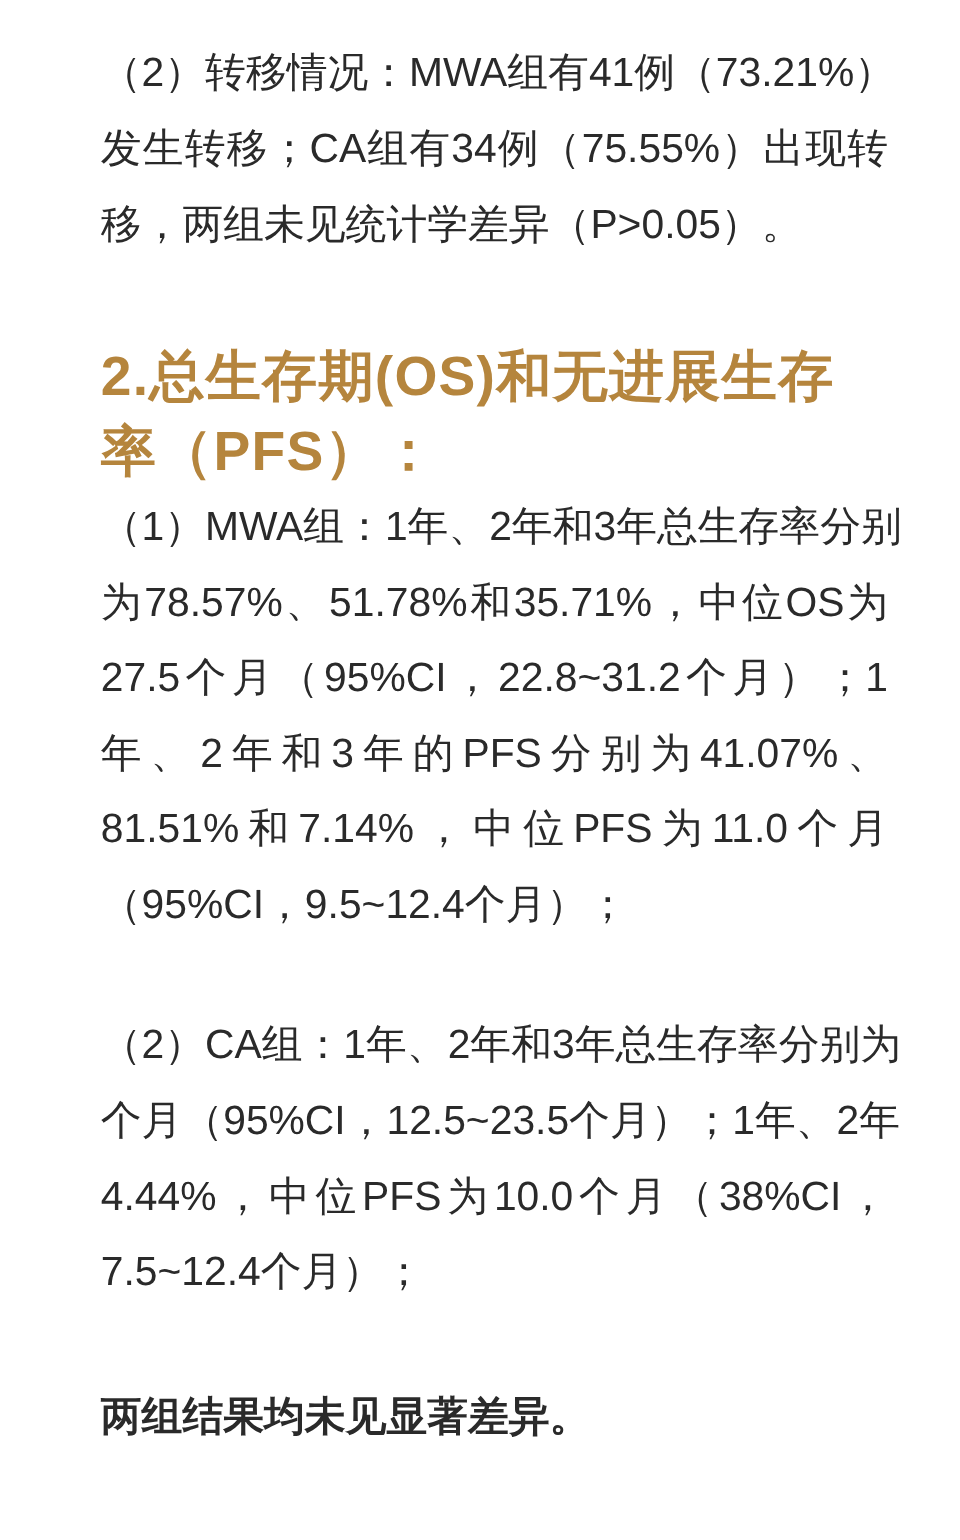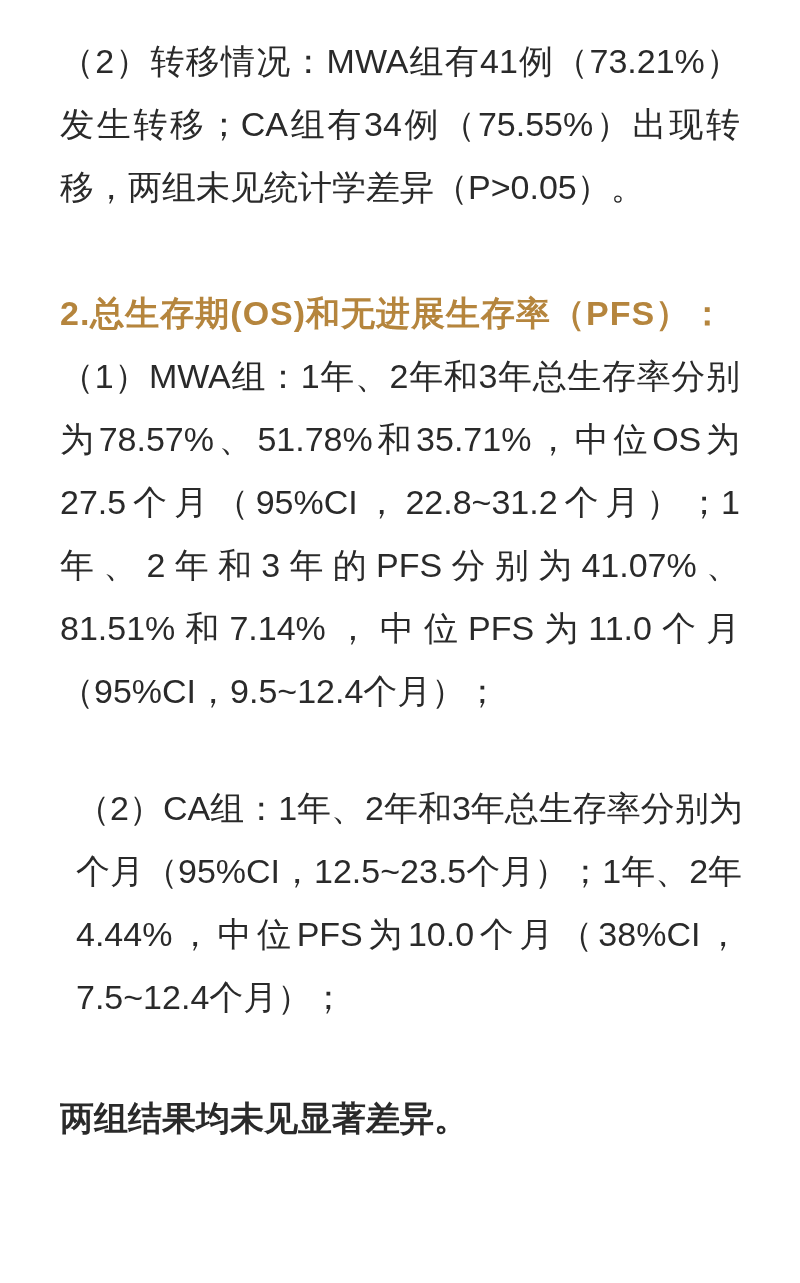--- a/index.html
+++ b/index.html
@@ -13,21 +13,21 @@
   }
   body {
     width: 800px;
     min-height: 1283px;
     font-family: "Liberation Sans", "DejaVu Sans", sans-serif;
     color: var(--text);
   }
   .page {
     width: 800px;
     min-height: 1283px;
-    padding: 30px 60px 0 60px;
+    padding: 30px 60px 0 84px;
     background: var(--bg);
   }
   .para {
     font-size: 34px;
     line-height: 63px;
     color: var(--text);
     font-weight: 400;
   }
   .jline {
     display: block;
@@ -37,27 +37,27 @@
     white-space: nowrap;
   }
   .lline {
     display: block;
     text-align: left;
     text-align-last: left;
     white-space: nowrap;
   }
   .heading {
     margin-top: 63px;
-    font-size: 34px;
+    font-size: 46px;
     line-height: 63px;
     font-weight: 700;
     color: var(--accent);
     letter-spacing: 1px;
   }
-  .para-ca { margin-top: 54px; margin-left: 16px; }
+  .para-ca { margin-top: 54px; }
   .para-conclusion { margin-top: 58px; font-weight: bold; }
 </style>
 </head>
 <body>
 
 <div class="page">
 
   <div class="para para-metastasis">
     <span class="jline">（2）转移情况：MWA组有41例（73.21%）</span>
     <span class="jline">发生转移；CA组有34例（75.55%）出现转</span>

